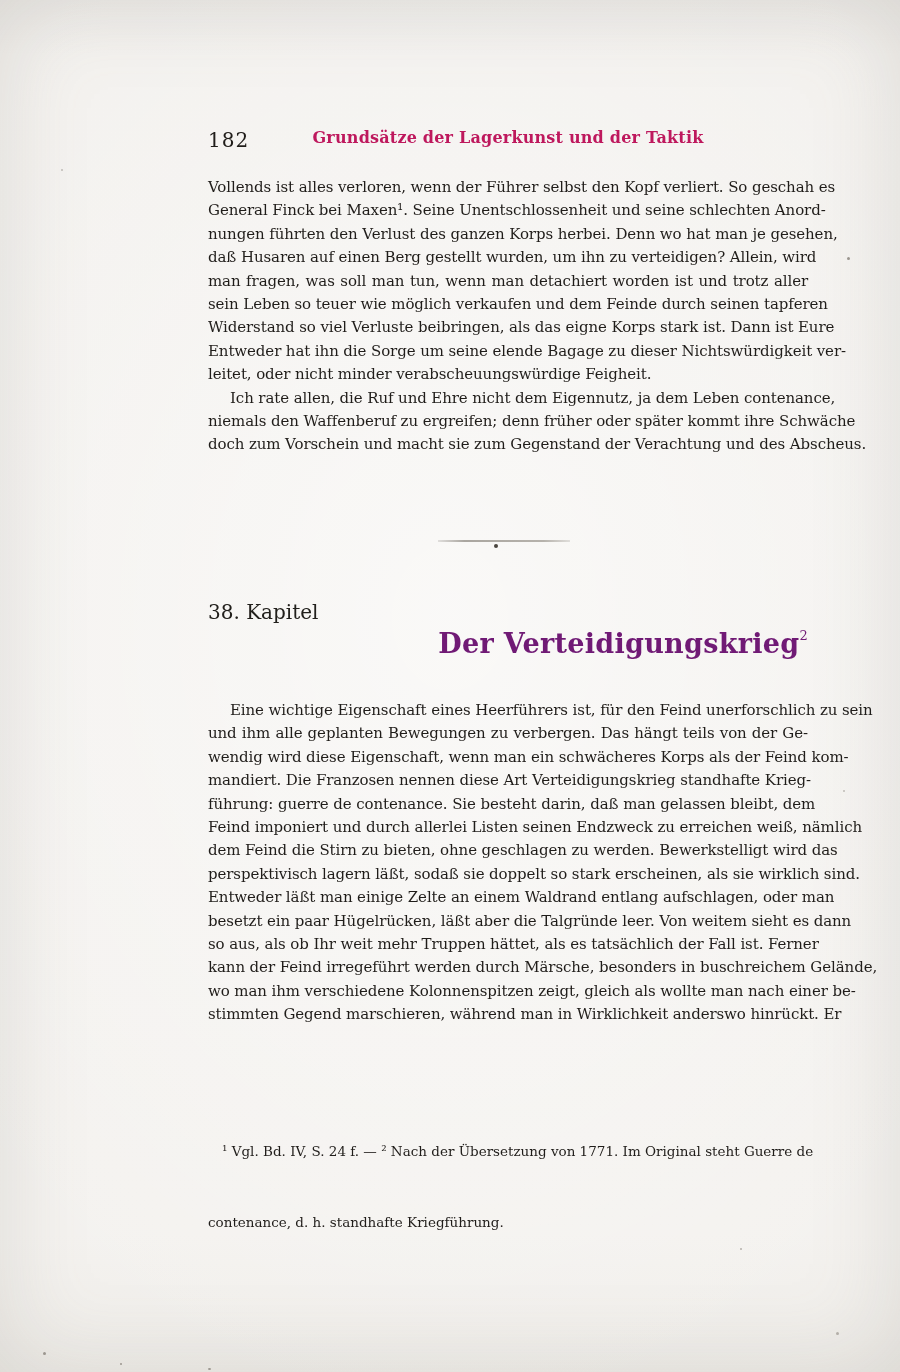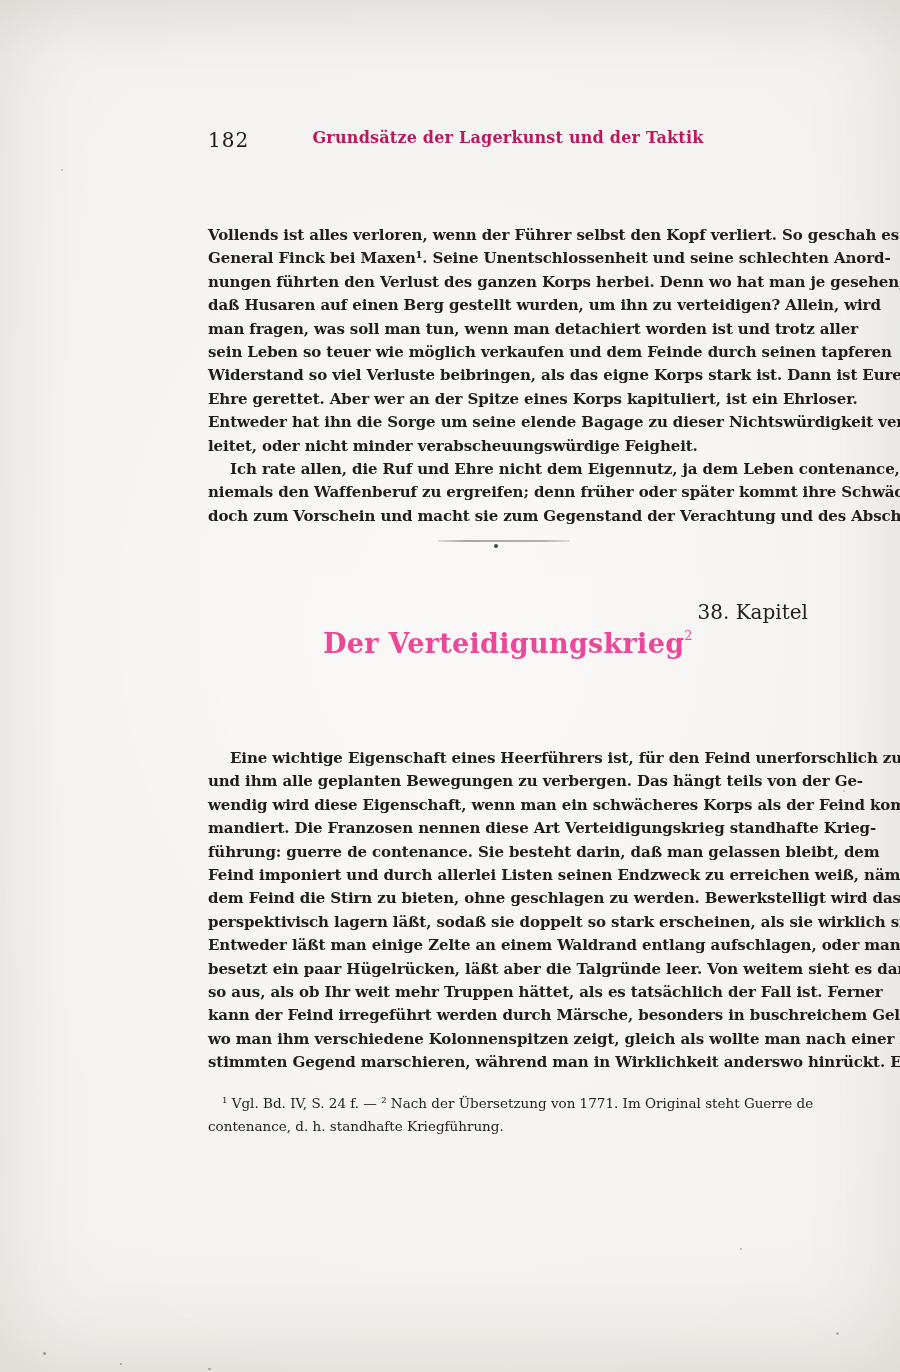--- a/index.html
+++ b/index.html
@@ -26,21 +26,21 @@
     font-size: 20px; letter-spacing: 1px; font-weight: 400;
     font-variant-numeric: oldstyle-nums;
   }
   .running-header {
     position: absolute; left: 0; right: 0; top: 2px;
     text-align: center; font-size: 16px; font-weight: 700;
     letter-spacing: 0.2px; color: #be185d;
   }
 
   
-  .bodyblock { line-height: 23.4px; font-size: 15px; font-weight: 700; letter-spacing: -0.1px; margin-top: 48px; }
+  .bodyblock { line-height: 23.4px; font-size: 15px; font-weight: 400; letter-spacing: -0.1px; }
   .p1block { top: 176px; }
   .p3block { top: 699px; }
   .bodyline {
     height: 23.4px;
     text-align: justify;
     text-align-last: justify;
     white-space: nowrap;
   }
   .bodyline.lastline { text-align-last: left; }
   .bodyline.indent { padding-left: 22px; }
@@ -49,31 +49,31 @@
   .divider {
     position: absolute; top: 540px; left: 438px; width: 132px; height: 2px;
     background: linear-gradient(90deg, rgba(150,146,140,0.25), #aaa6a0 20%, #b6b2ac 80%, rgba(150,146,140,0.25));
   }
   .ink-speck { position: absolute; background: #4a453f; border-radius: 50%; }
   .speck { position: absolute; background: #9b968f; border-radius: 50%; }
 
   
   .chapter-kicker {
     position: absolute; top: 600px; left: 0; right: 0;
-    text-align: right; font-size: 20px; font-weight: 400; color: #22201c;
+    text-align: left; font-size: 20px; font-weight: 400; color: #22201c;
   }
   .chapter-title {
     position: absolute; top: 628px; left: 0; right: 0;
-    text-align: center; font-size: 27px; font-weight: 700; letter-spacing: 0.3px; color: #ec4899;
+    text-align: right; font-size: 27px; font-weight: 700; letter-spacing: 0.3px; color: #701a75;
   }
   .chapter-title sup { font-size: 13px; vertical-align: 13px; font-weight: 400; }
 
   
   .footblock { top: 1092px; line-height: 23px; font-size: 13.5px; font-weight: 400; }
-  .footline { height: 23px; text-align: justify; text-align-last: justify; white-space: nowrap; }
+  .footline { height: 23px; text-align: justify; text-align-last: justify; white-space: nowrap; margin-top: 48px; }
   .footline.lastline { text-align-last: left; }
   .footline.indent { padding-left: 14px; }
 </style>
 </head>
 <body>
 
 <div class="vignette"></div>
 
 <div class="textcol header-row">
   <span class="page-number">182</span>
@@ -81,21 +81,20 @@
 </div>
 
 <div class="textcol bodyblock p1block">
   <div class="bodyline">Vollends ist alles verloren, wenn der Führer selbst den Kopf verliert. So geschah es</div>
   <div class="bodyline">General Finck bei Maxen¹. Seine Unentschlossenheit und seine schlechten Anord-</div>
   <div class="bodyline">nungen führten den Verlust des ganzen Korps herbei. Denn wo hat man je gesehen,</div>
   <div class="bodyline">daß Husaren auf einen Berg gestellt wurden, um ihn zu verteidigen? Allein, wird</div>
   <div class="bodyline">man fragen, was soll man tun, wenn man detachiert worden ist und trotz aller</div>
   <div class="bodyline">sein Leben so teuer wie möglich verkaufen und dem Feinde durch seinen tapferen</div>
   <div class="bodyline">Widerstand so viel Verluste beibringen, als das eigne Korps stark ist. Dann ist Eure</div>
-  <div class="bodyline">Ehre gerettet. Aber wer an der Spitze eines Korps kapituliert, ist ein Ehrloser.</div>
   <div class="bodyline">Entweder hat ihn die Sorge um seine elende Bagage zu dieser Nichtswürdigkeit ver-</div>
   <div class="bodyline lastline">leitet, oder nicht minder verabscheuungswürdige Feigheit.</div>
   <div class="bodyline indent">Ich rate allen, die Ruf und Ehre nicht dem Eigennutz, ja dem Leben contenance,</div>
   <div class="bodyline">niemals den Waffenberuf zu ergreifen; denn früher oder später kommt ihre Schwäche</div>
   <div class="bodyline lastline">doch zum Vorschein und macht sie zum Gegenstand der Verachtung und des Abscheus.</div>
 </div>
 
 <div class="divider"></div>
 <div class="ink-speck" style="left:494px; top:544px; width:4px; height:4px;"></div>
 

